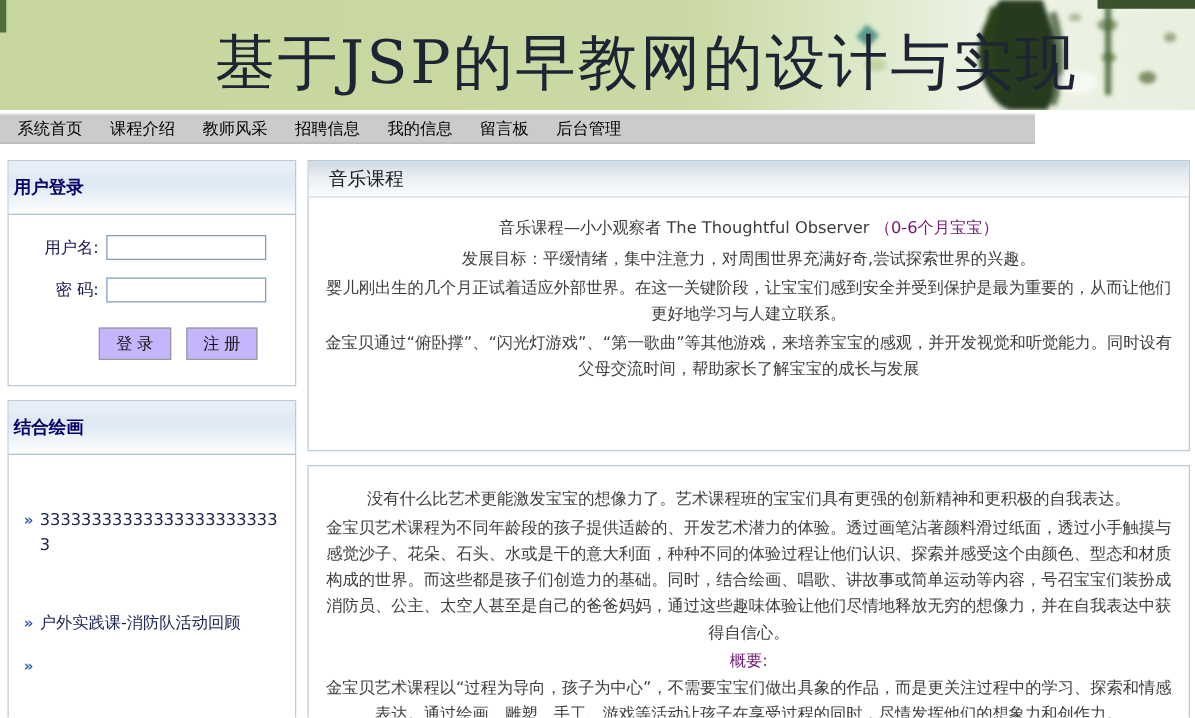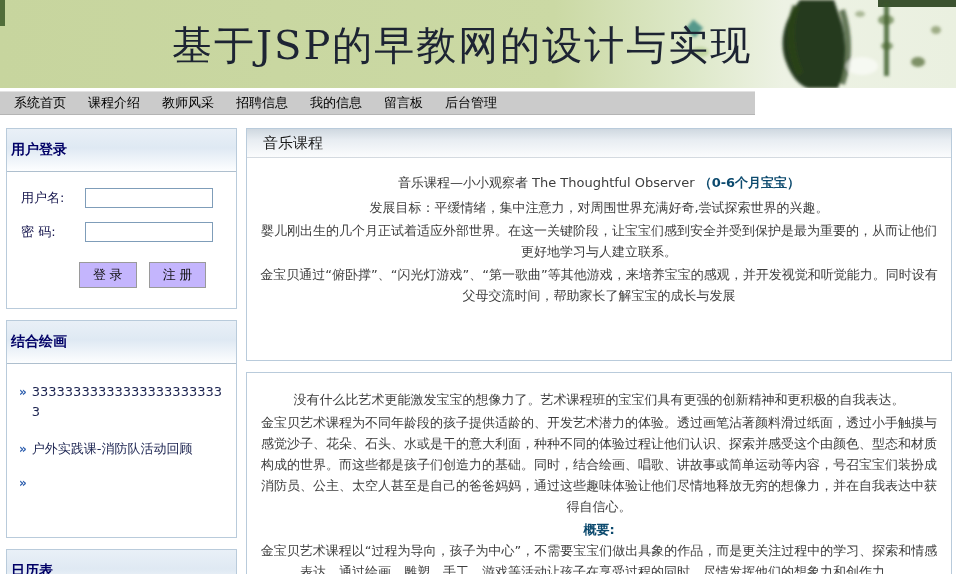--- a/index.html
+++ b/index.html
@@ -2,70 +2,70 @@
 <html><head>
 <meta charset="utf-8">
 <style>
   * { margin:0; padding:0; box-sizing:border-box; }
   html,body { width:956px; height:574px; overflow:hidden; background:#fff;
     font-family:"DejaVu Sans","Liberation Sans",sans-serif; }
 
   
   .banner { position:relative; width:956px; height:88px; overflow:hidden;
     background:linear-gradient(to right,#c7d59e 0%,#cbd9a4 58%,#dde8c8 72%,#edf2e4 82%,#eaf0e0 100%); }
-  .banner-title { position:absolute; left:172px; top:18px; font-size:40px; letter-spacing:2px;
+  .banner-title { position:absolute; left:172px; top:18px; font-size:48px; letter-spacing:2px;
     color:#1d2433; font-family:"DejaVu Serif","Liberation Serif",serif; font-weight:400; white-space:nowrap; }
   .banner-art { position:absolute; right:0; top:0; }
 
   
-  .navbar { width:755px; height:24px; margin-top:3px; background:#cbcbcb;
+  .navbar { width:828px; height:24px; margin-top:3px; background:#cbcbcb;
     border-top:1px solid #e2e2e2; border-bottom:1px solid #b4b4b4;
     display:flex; align-items:center; padding-left:14px; gap:22px; }
   .nav-item { font-size:13px; color:#000; cursor:pointer; text-decoration:none; white-space:nowrap; }
 
   
   .content { display:flex; padding:13px 4px 0 6px; gap:9px; }
   .left-col { width:231px; flex:none; }
   .right-col { flex:1; }
 
   .panel { border:1px solid #b9cbdb; background:#fff; margin-bottom:11px; }
   .s-head { height:43px; background:linear-gradient(to bottom,#e9f0f7 0%,#dfe9f3 45%,#fdfeff 100%);
     border-bottom:1px solid #aebfce; display:flex; align-items:center; padding-left:4px;
     font-size:14px; font-weight:bold; color:#000066;text-align:center; }
   .m-head { height:29px; background:linear-gradient(to bottom,#cfd8e0 0%,#e8edf2 40%,#fbfcfd 100%);
     border-bottom:1px solid #d4dae0; display:flex; align-items:center; padding-left:16px;
     font-size:15px; color:#1c1c1c; }
 
   
   .login-body { padding:16px 10px 18px 14px; }
   .form-row { display:flex; align-items:center; margin-bottom:14px; }
-  .form-label { width:58px; font-size:13px; color:#15154d; margin-right:6px; white-space:nowrap; }
+  .form-label { width:58px; text-align:right; font-size:13px; color:#15154d; margin-right:6px; white-space:nowrap; }
   .text-input { width:128px; height:20px; border:1px solid #7f9db9; background:#fff; font-size:12px; padding:0 3px; }
   .btn-row { margin:20px 0 2px 58px; display:flex; gap:12px; }
   .btn { border:1px solid #9a9a9a; background:#c4b5fd; font-size:13px; color:#111;
     padding:3px 13px; cursor:pointer; white-space:nowrap; }
 
   
   .news-body { padding:18px 8px 30px 12px; }
   .news-item { display:flex; align-items:baseline; margin-bottom:17px; cursor:pointer; }
   .news-arrow { color:#2e5fae; font-size:12px; font-weight:bold; margin-right:5px; }
-  .news-link { font-size:13px; color:#1b2350; text-decoration:none; word-break:break-all; line-height:20px; }
+  .news-link { font-size:13px; color:#1b2350; text-decoration:none; word-break:break-all; line-height:20px;margin-top:25px; }
 
   
   .cal-body { padding:8px 7px 6px 7px; }
   table.cal { width:100%; border-collapse:separate; border-spacing:2px; }
   .cal th { background:#efefee; font-size:13px; font-weight:normal; color:#333;
     height:26px; width:28px; text-align:center; }
 
   
   .music-body { padding:14px 12px 10px 12px; min-height:202px; text-align:center;
     font-size:13px; color:#3d3d3d; line-height:21px; }
   .art-body { padding:16px 12px 12px 12px; min-height:240px; text-align:center;
     font-size:13px; color:#3d3d3d; line-height:21px; }
-  .olive { color:#0c4a6e; font-weight:bold; }
+  .olive { color:#701a75; font-weight:normal; }
   .m-title { margin-bottom:4px; color:#3d3d3d; }
   .para { margin-bottom:2px; }
 </style>
 </head>
 <body>
 
 <div class="banner">
   <svg class="banner-art" width="956" height="88" viewBox="0 0 956 88">
     <defs>
         <filter id="blur1">

